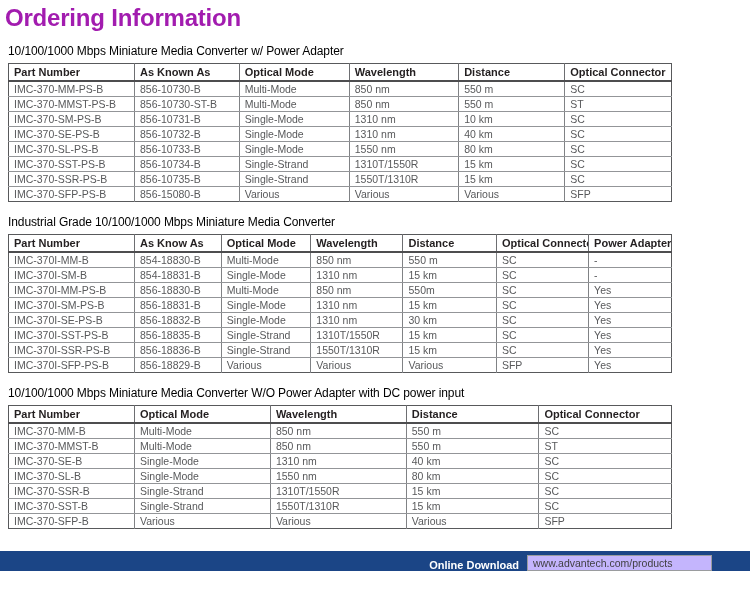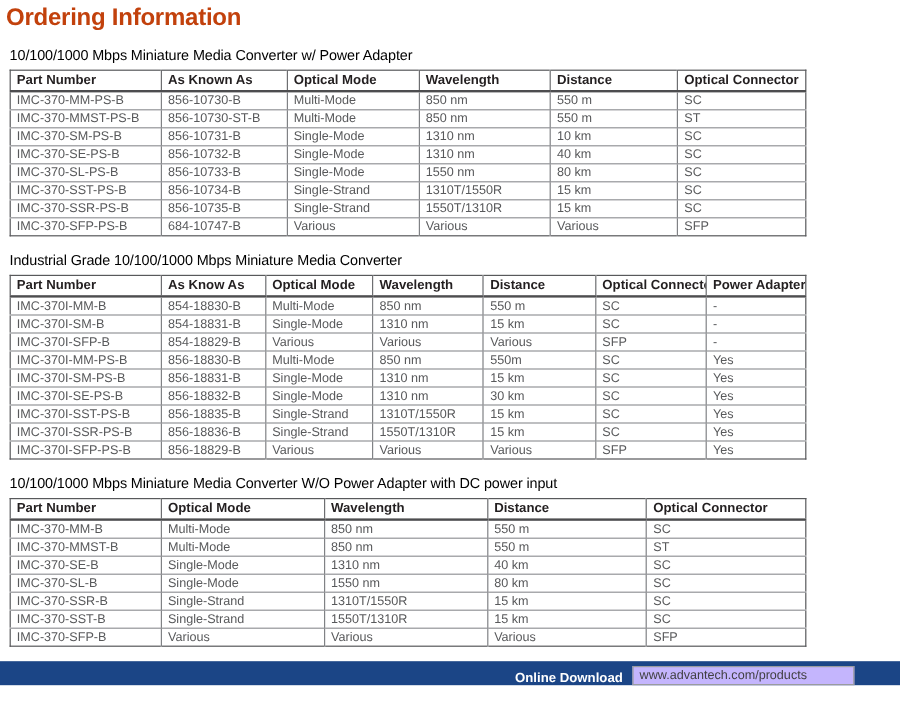--- a/index.html
+++ b/index.html
@@ -6,22 +6,22 @@
   html,body { margin:0; padding:0; }
   body {
     width:750px; height:591px;
     background:#ffffff;
     font-family:"Liberation Sans", sans-serif;
     position:relative;
     overflow:hidden;
   }
   .content { padding:2px 2px 0 5px; }
   .page-title {
-    color:#c2410c;
-    font-size:20px;
+    color:#a21caf;
+    font-size:24px;
     font-weight:bold;
     margin:2px 0 12px 0;
     letter-spacing:-0.2px;
   }
   .section { margin:0 2px 13px 3px; }
   .section-heading {
     font-size:12px;
     font-weight:normal;
     color:#000000;
     margin:0 0 5px 0;
@@ -166,21 +166,21 @@
           <tr>
             <td>IMC-370-SSR-PS-B</td>
             <td>856-10735-B</td>
             <td>Single-Strand</td>
             <td>1550T/1310R</td>
             <td>15 km</td>
             <td>SC</td>
           </tr>
           <tr>
             <td>IMC-370-SFP-PS-B</td>
-            <td>684-10747-B</td>
+            <td>856-15080-B</td>
             <td>Various</td>
             <td>Various</td>
             <td>Various</td>
             <td>SFP</td>
           </tr>
         </tbody>
       </table>
   </div>
 
   <div class="section">
@@ -219,29 +219,20 @@
           <tr>
             <td>IMC-370I-SM-B</td>
             <td>854-18831-B</td>
             <td>Single-Mode</td>
             <td>1310 nm</td>
             <td>15 km</td>
             <td>SC</td>
             <td>-</td>
           </tr>
           <tr>
-            <td>IMC-370I-SFP-B</td>
-            <td>854-18829-B</td>
-            <td>Various</td>
-            <td>Various</td>
-            <td>Various</td>
-            <td>SFP</td>
-            <td>-</td>
-          </tr>
-          <tr>
             <td>IMC-370I-MM-PS-B</td>
             <td>856-18830-B</td>
             <td>Multi-Mode</td>
             <td>850 nm</td>
             <td>550m</td>
             <td>SC</td>
             <td>Yes</td>
           </tr>
           <tr>
             <td>IMC-370I-SM-PS-B</td>

